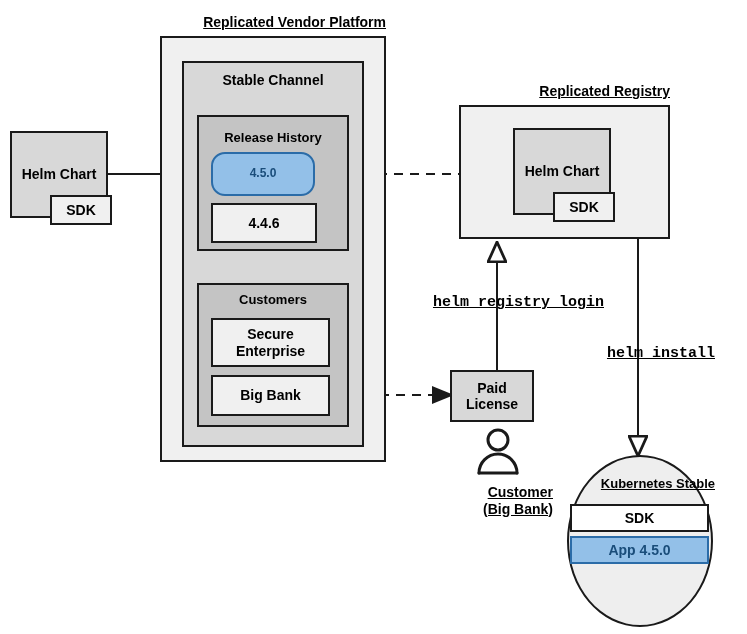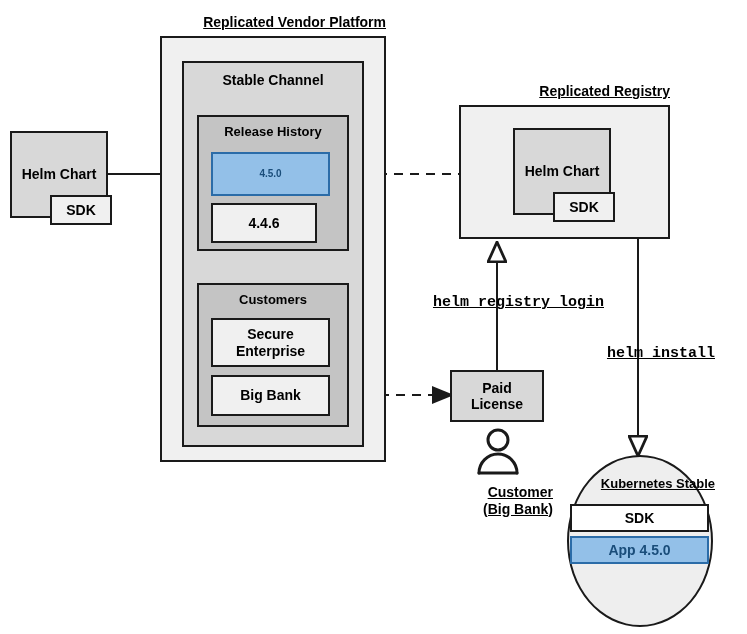--- a/index.html
+++ b/index.html
@@ -62,23 +62,23 @@
 
   <div class="lbl" style="left:160px;top:14px;width:226px;font-size:14px;">Replicated Vendor Platform</div>
 
   <div class="box fill-light title-top" style="left:160px;top:36px;width:226px;height:426px;"></div>
 
   <div class="box fill-mid title-top" style="left:182px;top:61px;width:182px;height:386px;font-size:14px;">
     <span style="margin-top:2px;">Stable Channel</span>
   </div>
 
   <div class="box fill-dark title-top" style="left:197px;top:115px;width:152px;height:136px;font-size:13px;">
-    <span style="margin-top:1px;">Release History</span>
+    <span style="margin-top:7px;">Release History</span>
   </div>
-  <div class="box fill-blue" style="left:211px;top:152px;width:119px;height:44px;font-size:10px;">
+  <div class="box fill-blue" style="left:211px;top:152px;width:104px;height:44px;font-size:12px;border-radius:14px;">
     <span>4.5.0</span>
   </div>
   <div class="box fill-light" style="left:211px;top:203px;width:106px;height:40px;font-size:14px;">
     <span>4.4.6</span>
   </div>
 
   <div class="box fill-dark title-top" style="left:197px;top:283px;width:152px;height:144px;font-size:13px;">
     <span style="margin-top:1px;">Customers</span>
   </div>
   <div class="box fill-light" style="left:211px;top:318px;width:119px;height:49px;font-size:14px;">
@@ -96,21 +96,21 @@
   <div class="box fill-mid" style="left:513px;top:128px;width:98px;height:87px;font-size:14px;">
     <span>Helm Chart</span>
   </div>
   <div class="box fill-light" style="left:553px;top:192px;width:62px;height:30px;font-size:14px;">
     <span>SDK</span>
   </div>
 
   <div class="lbl mono" style="left:390px;top:294px;width:214px;font-size:15px;">helm registry login</div>
   <div class="lbl mono" style="left:562px;top:345px;width:153px;font-size:15px;">helm install</div>
 
-  <div class="box fill-mid" style="left:450px;top:370px;width:94px;height:52px;font-size:14px;">
+  <div class="box fill-mid" style="left:450px;top:370px;width:84px;height:52px;font-size:14px;">
     <span style="white-space:pre-line;">Paid
 License</span>
   </div>
 
   <svg style="position:absolute;left:473px;top:428px;width:50px;height:48px;">
     <circle cx="25" cy="12" r="10" fill="#ffffff" stroke="#1a1a1a" stroke-width="3"></circle>
     <path d="M6,45 A19,19 0 0 1 44,45" fill="#ffffff" stroke="#1a1a1a" stroke-width="3" stroke-linecap="round"></path>
     <line x1="6" y1="45" x2="44" y2="45" stroke="#1a1a1a" stroke-width="3" stroke-linecap="round"></line>
   </svg>
   <div class="lbl" style="left:443px;top:484px;width:110px;font-size:14px;white-space:pre-line;">Customer

